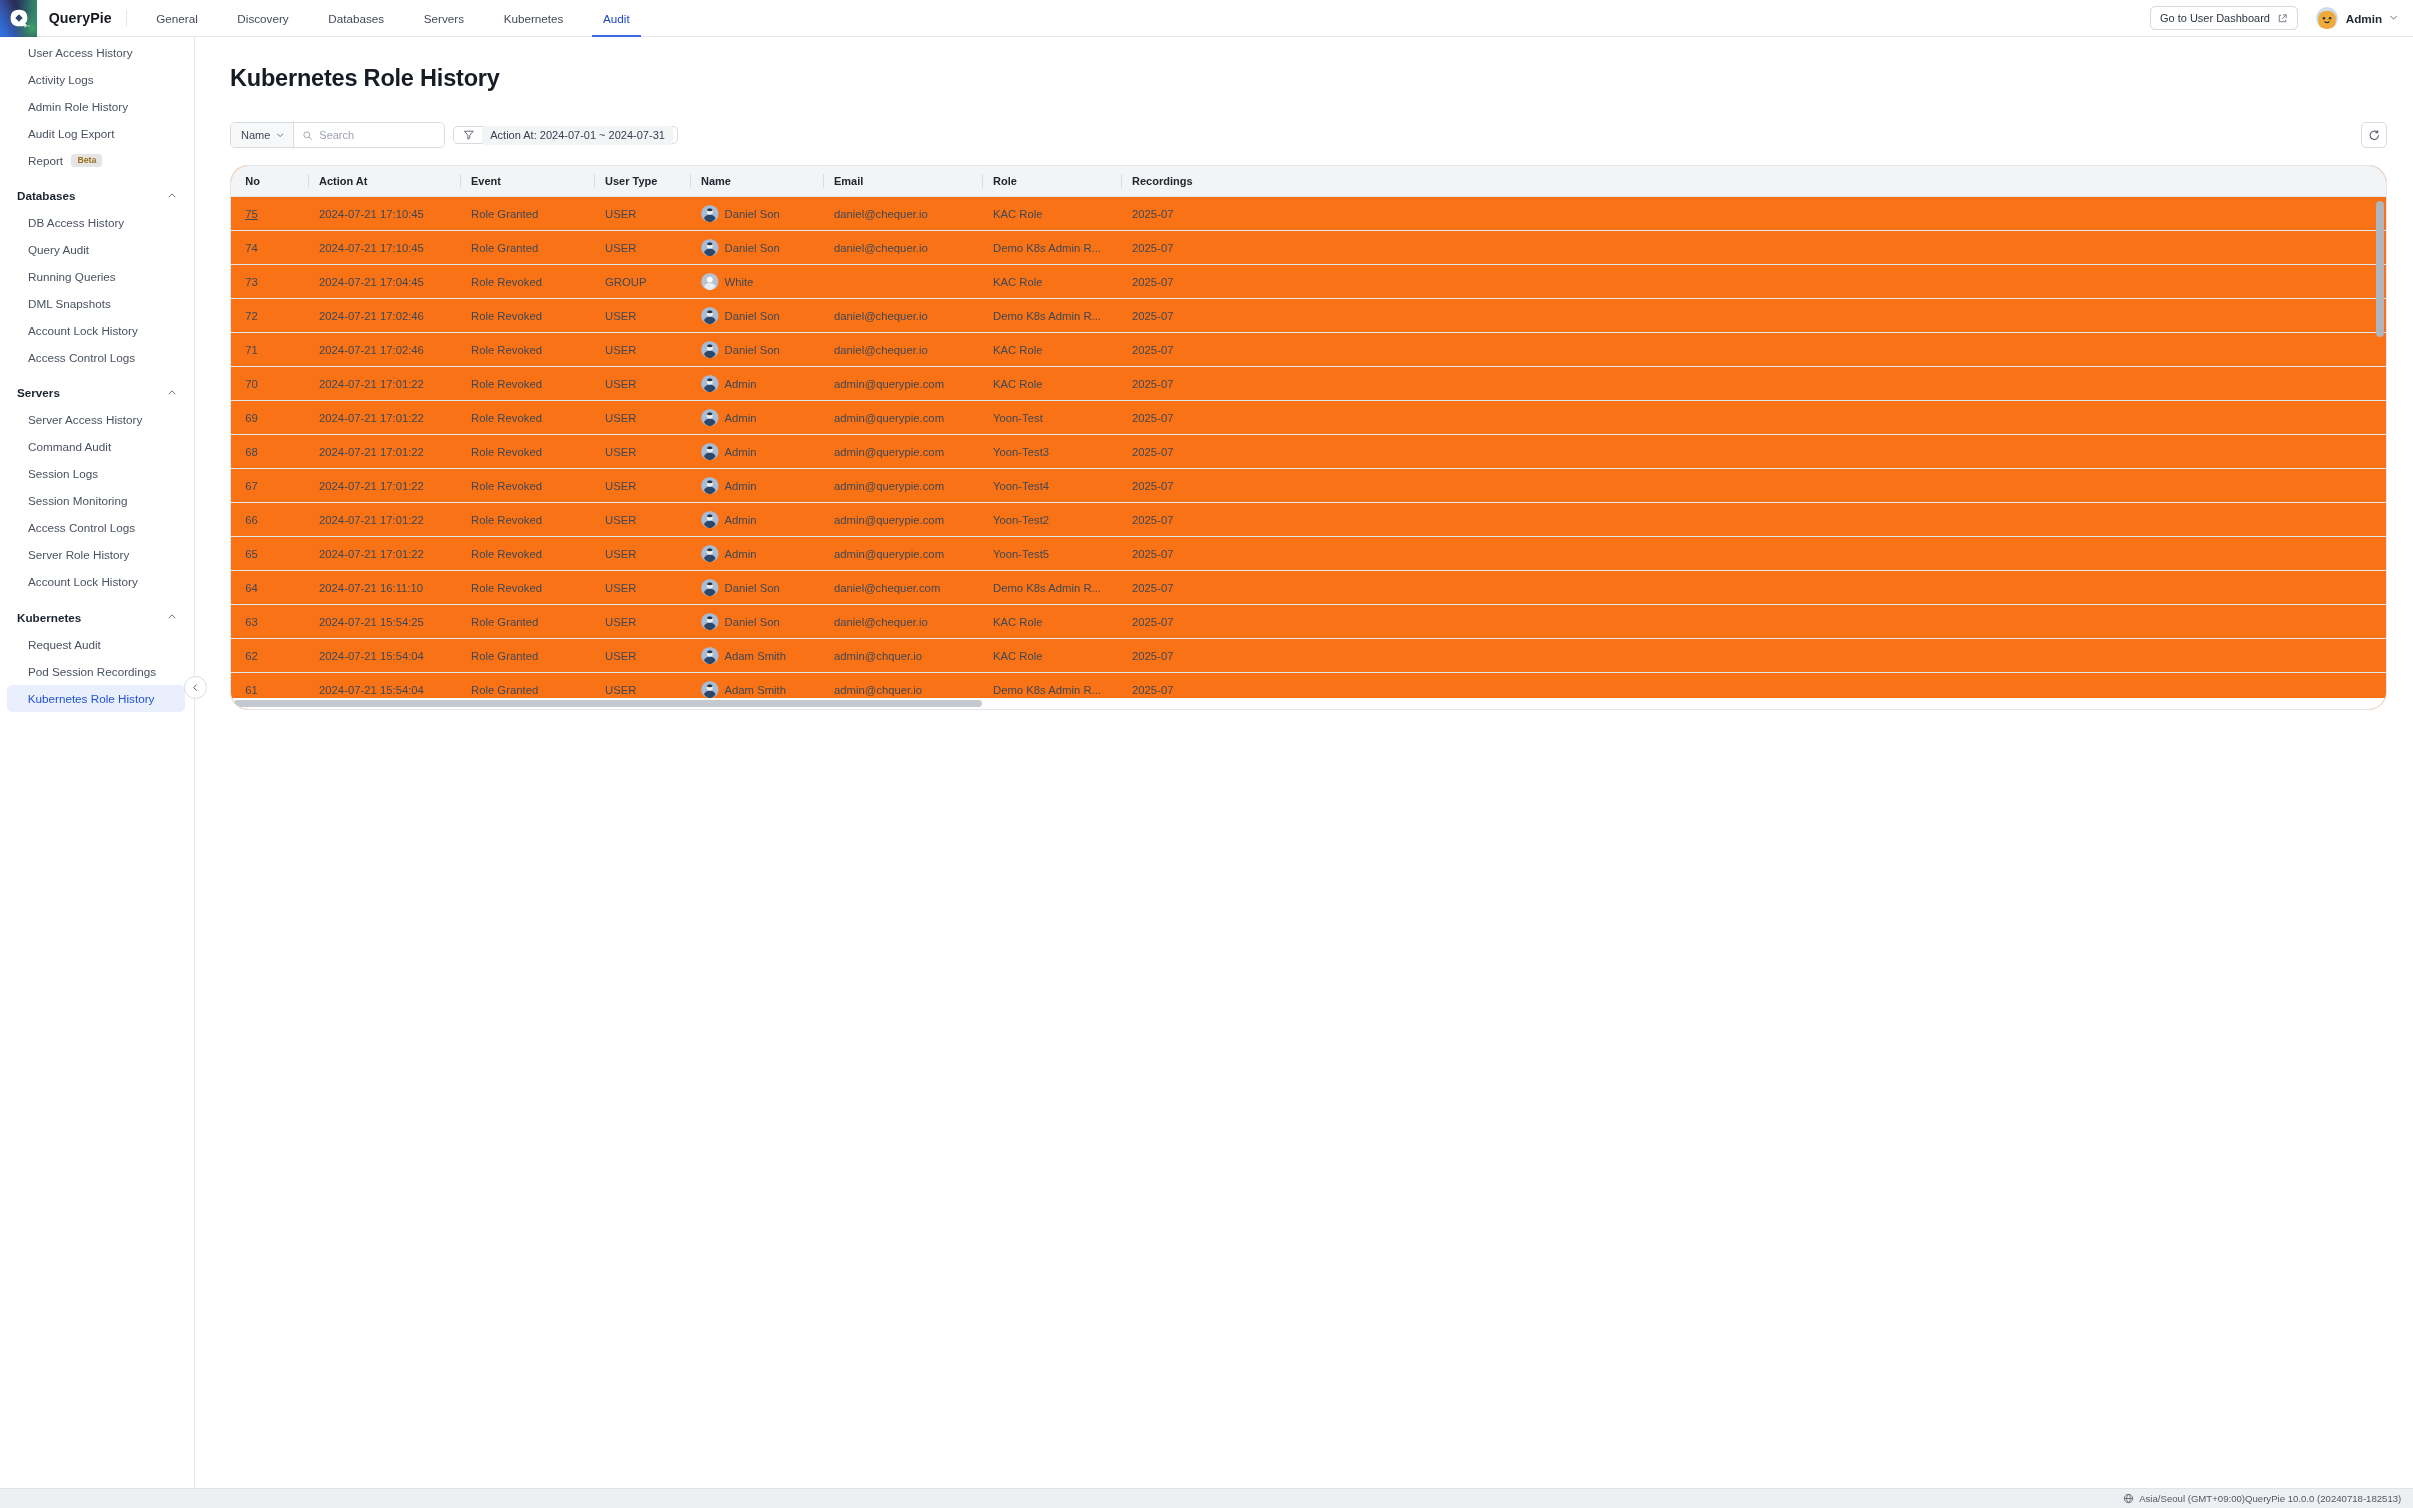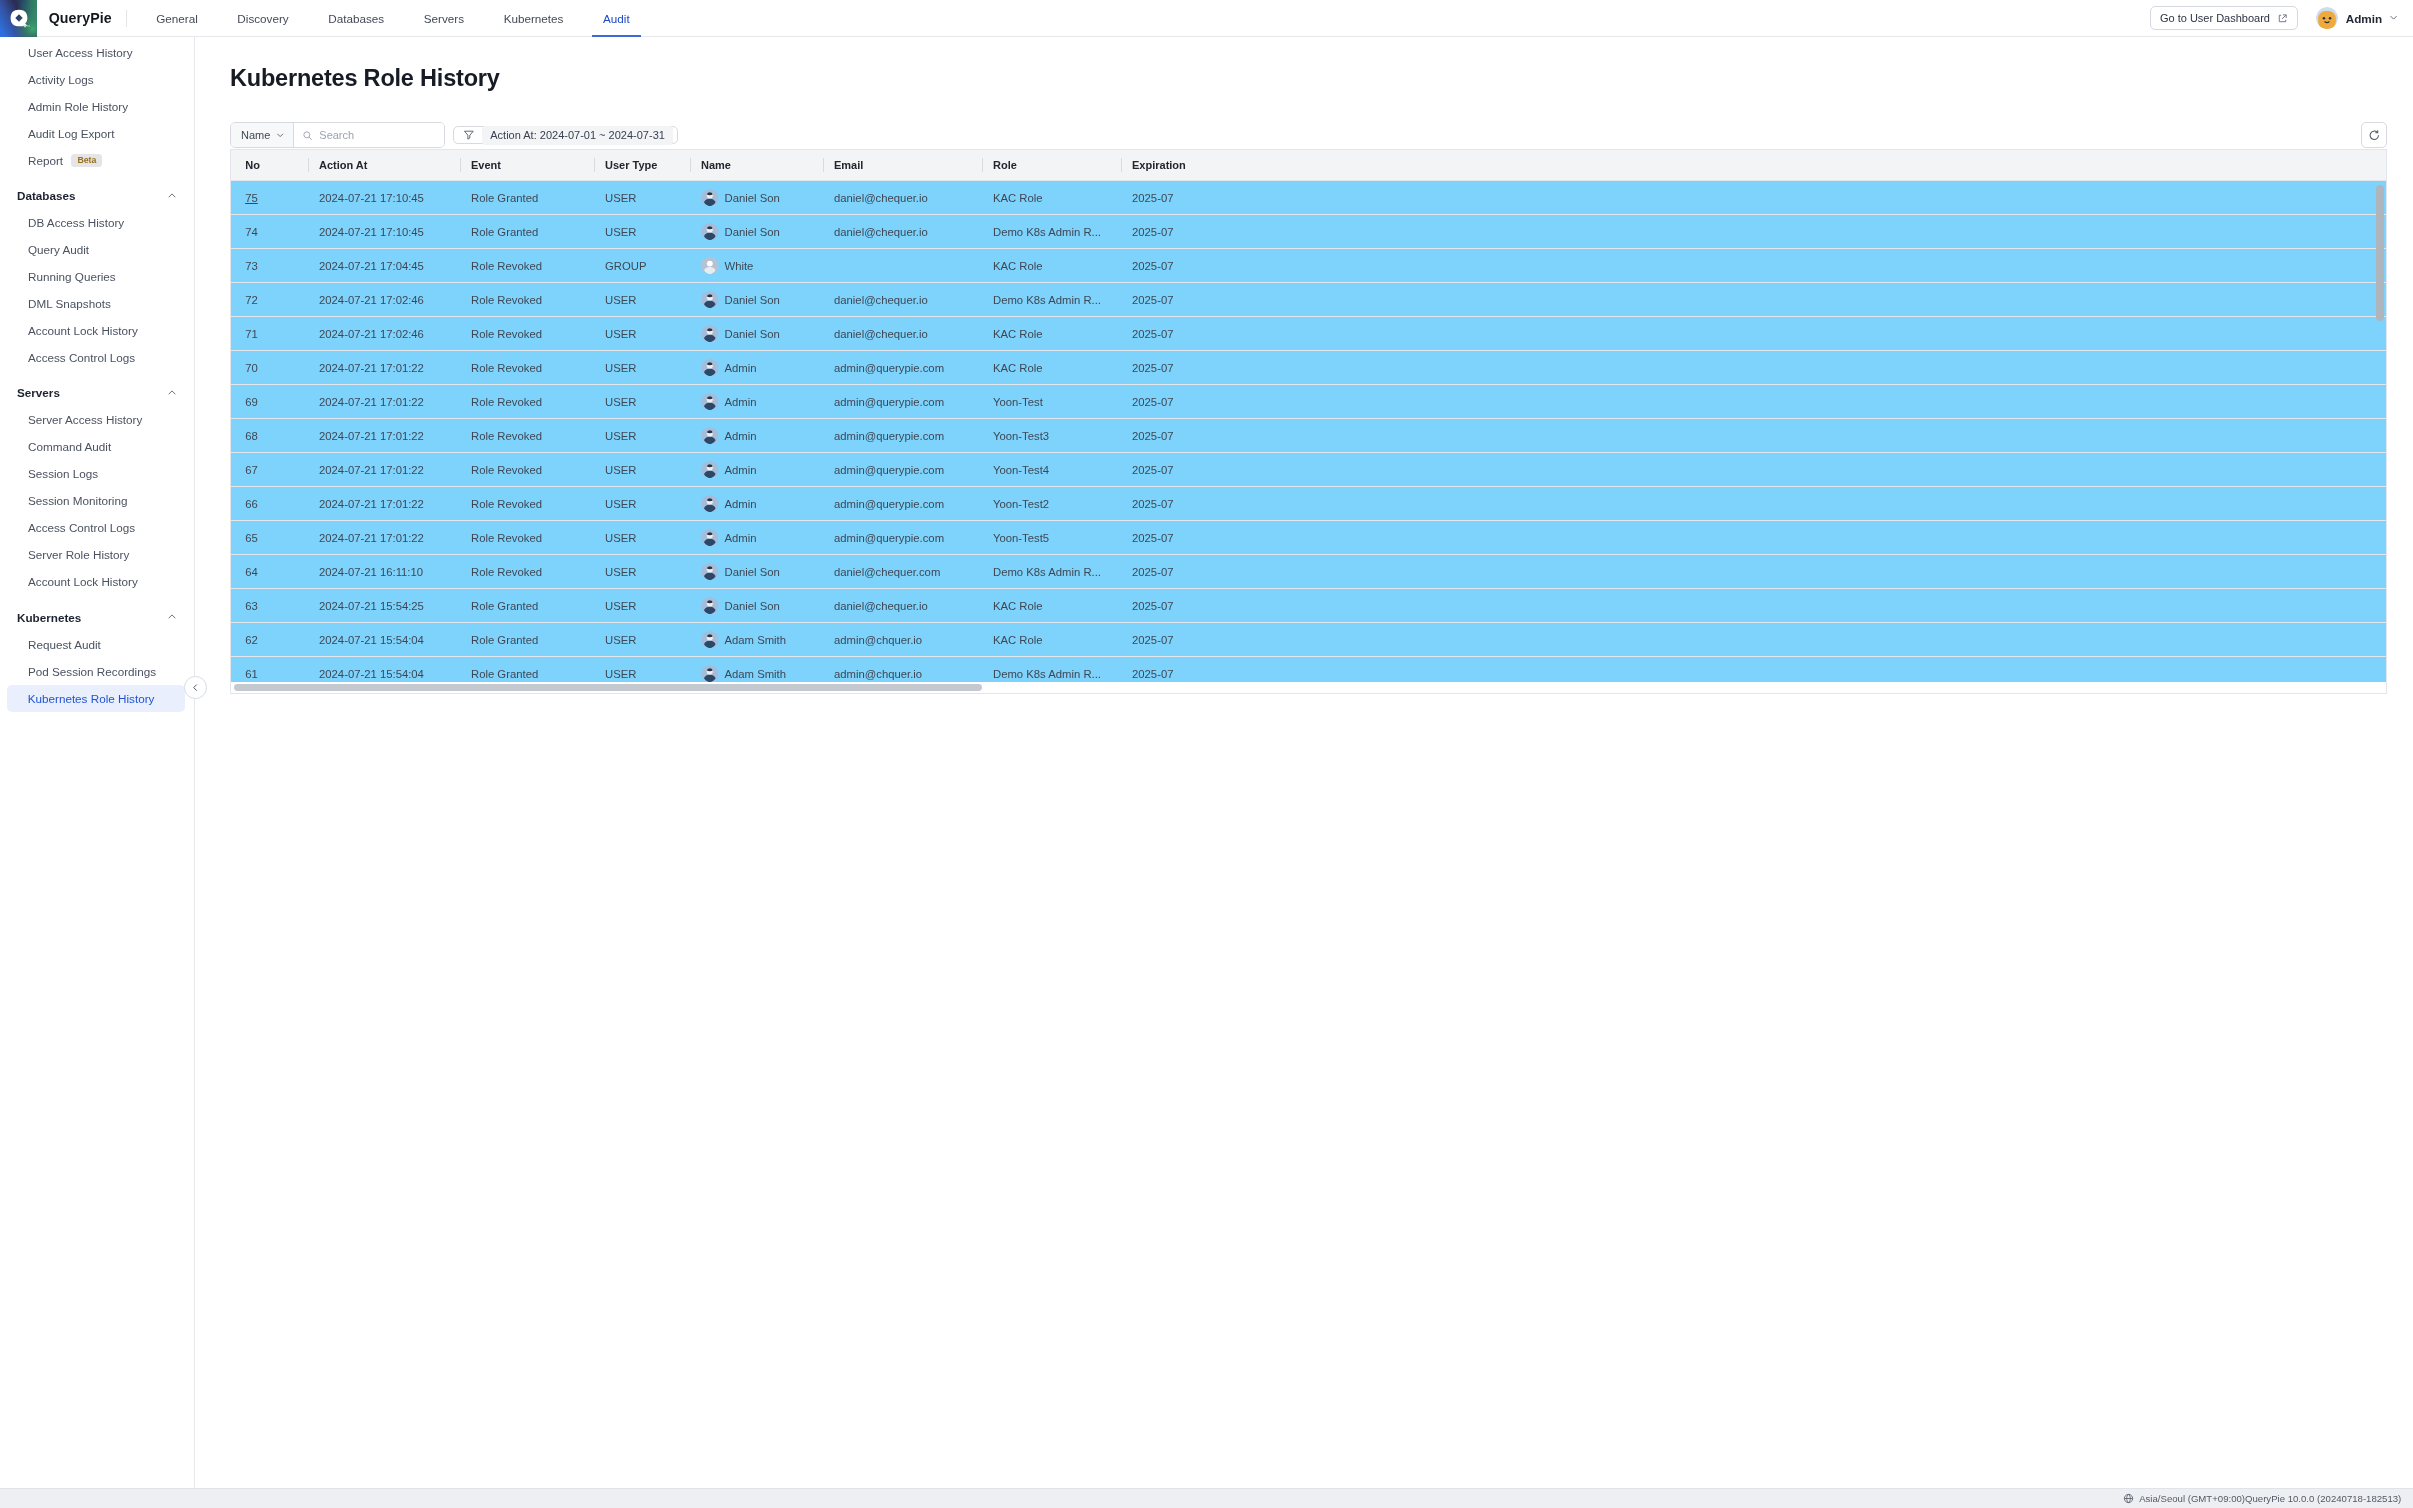--- a/index.html
+++ b/index.html
@@ -67,22 +67,22 @@
   .filter-chip-box { display:flex; align-items:center; height:18px; border:0.8px solid #d7dade; border-radius:5px;
     padding:0 4.2px 0 9.2px; gap:7.5px; cursor:pointer; background:#fff; }
   .filter-chip-box > svg { width:11.7px; height:11.7px; }
   .chip { background:#f3f4f6; border-radius:3.4px; height:19px; display:flex; align-items:center;
     padding:0 8.4px; font-size:11px; color:#374151; white-space:nowrap; }
   .refresh-btn { width:26px; height:26px; border:0.8px solid #d7dade; border-radius:5px; background:#fff;
     display:flex; align-items:center; justify-content:center; cursor:pointer; }
   .refresh-btn svg { width:12.6px; height:12.6px; }
 
   
-  .table-card { position:relative; margin-top:1px; height:545px; border:0.8px solid #e2e5e9;
-    border-radius:0; overflow:hidden; background:#7dd3fc; }
+  .table-card { position:relative; margin-top:17px; height:545px; border:0.8px solid #e2e5e9;
+    border-radius:18px; overflow:hidden; background:#f97316; }
   .t-head { display:flex; height:31px; background:#f3f4f6; border-bottom:0.8px solid #e2e5e9; }
   .t-hcell { position:relative; display:flex; align-items:center; padding-left:11px; font-size:11px;
     font-weight:700; color:#21262f; flex:0 0 auto; white-space:nowrap; overflow:hidden; }
   .t-hcell:first-child { padding-left:14.2px; }
   .t-hcell:not(:first-child)::before { content:""; position:absolute; left:0; top:8.4px; bottom:8.4px;
     width:0.8px; background:#d8dbe0; }
   .t-row { display:flex; height:34px; align-items:center; border-bottom:0.8px solid #e3e6ea; }
   .t-cell { padding-left:11px; font-size:11.3px; color:#3f4754; flex:0 0 auto; white-space:nowrap;
     overflow:hidden; display:flex; align-items:center; }
   .t-cell:first-child { padding-left:14.2px; }
@@ -277,21 +277,21 @@
 
       <div class="table-card">
         <div class="t-head" id="t-head">
             <div class="t-hcell" style="width: 77px;">No</div>
             <div class="t-hcell" style="width: 152px;">Action At</div>
             <div class="t-hcell" style="width: 134px;">Event</div>
             <div class="t-hcell" style="width: 96px;">User Type</div>
             <div class="t-hcell" style="width: 133px;">Name</div>
             <div class="t-hcell" style="width: 159px;">Email</div>
             <div class="t-hcell" style="width: 139px;">Role</div>
-            <div class="t-hcell" style="width: 101px;">Expiration</div>
+            <div class="t-hcell" style="width: 101px;">Recordings</div>
           </div>
         <div class="t-body" id="t-body">
             <div class="t-row">
               <div class="t-cell" style="width: 77px; text-decoration: underline;">75</div>
               <div class="t-cell" style="width: 152px;">2024-07-21 17:10:45</div>
               <div class="t-cell" style="width: 134px;">Role Granted</div>
               <div class="t-cell" style="width: 96px;">USER</div>
               <div class="t-cell" style="width: 133px;">
                 <svg class="p-avatar" viewBox="0 0 24 24">
                   <circle cx="12" cy="12" r="12" fill="#a5bdd9"></circle>

